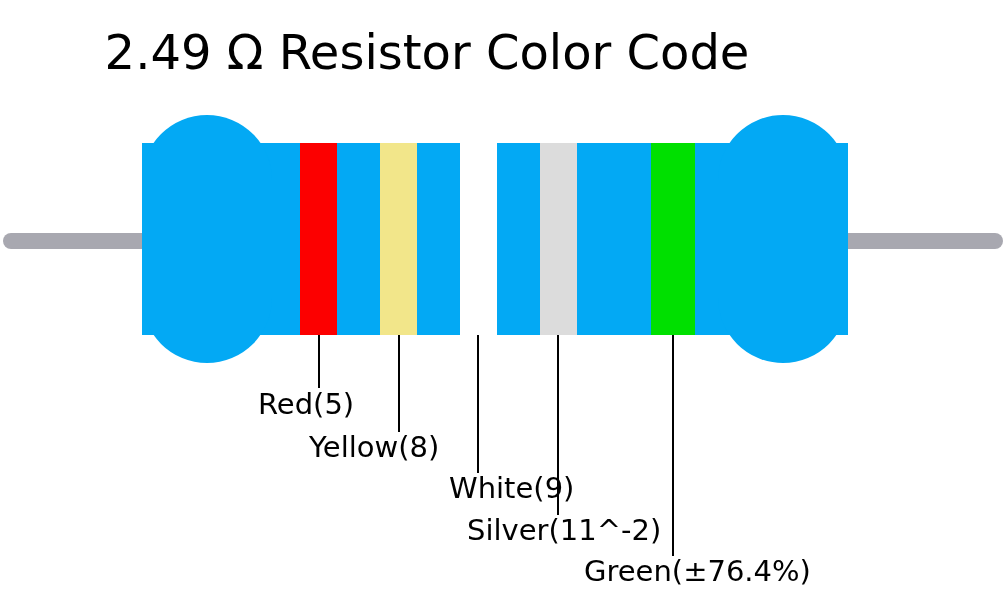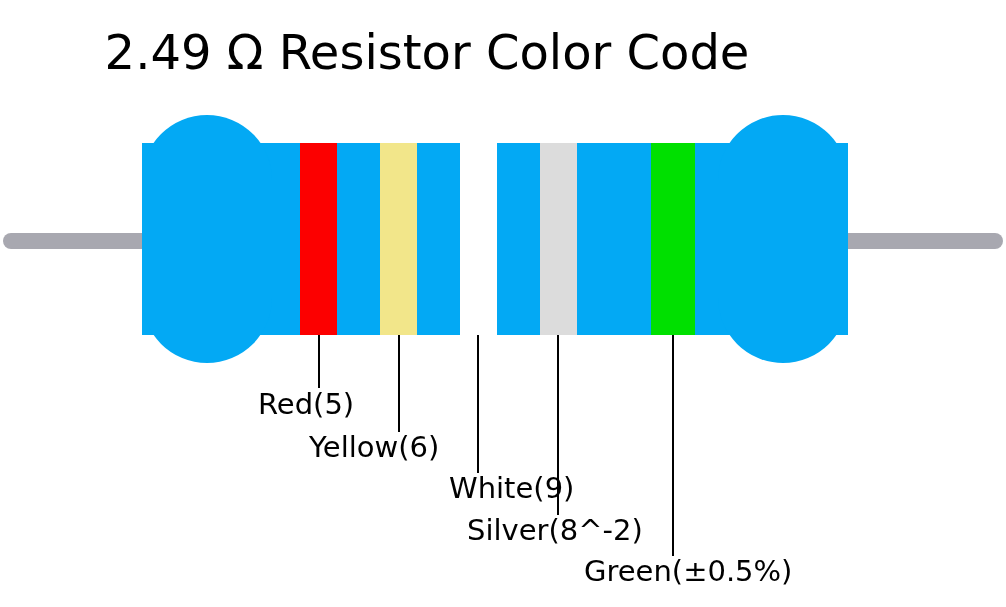--- a/index.html
+++ b/index.html
@@ -69,19 +69,19 @@
         <line x1="319" y1="335" x2="319" y2="388" stroke="#000000" stroke-width="2"></line>
         <line x1="399" y1="335" x2="399" y2="432" stroke="#000000" stroke-width="2"></line>
         <line x1="478" y1="335" x2="478" y2="473" stroke="#000000" stroke-width="2"></line>
         <line x1="558" y1="335" x2="558" y2="515" stroke="#000000" stroke-width="2"></line>
         <line x1="673" y1="335" x2="673" y2="556" stroke="#000000" stroke-width="2"></line>
       </g>
   </svg>
 
   <div id="labels">
       <div class="lbl" style="left: 258px; top: 390px;">Red(5)</div>
-      <div class="lbl" style="left: 309px; top: 433px;">Yellow(6)</div>
+      <div class="lbl" style="left: 309px; top: 433px;">Yellow(8)</div>
       <div class="lbl" style="left: 420px; top: 474px; margin-left: 29px;">White(9)</div>
-      <div class="lbl" style="left: 467px; top: 516px;">Silver(8^-2)</div>
-      <div class="lbl" style="left: 584px; top: 557px;">Green(±0.5%)</div>
+      <div class="lbl" style="left: 467px; top: 516px;">Silver(11^-2)</div>
+      <div class="lbl" style="left: 584px; top: 557px;">Green(±76.4%)</div>
     </div>
 
 </div>
 
 </body></html>

